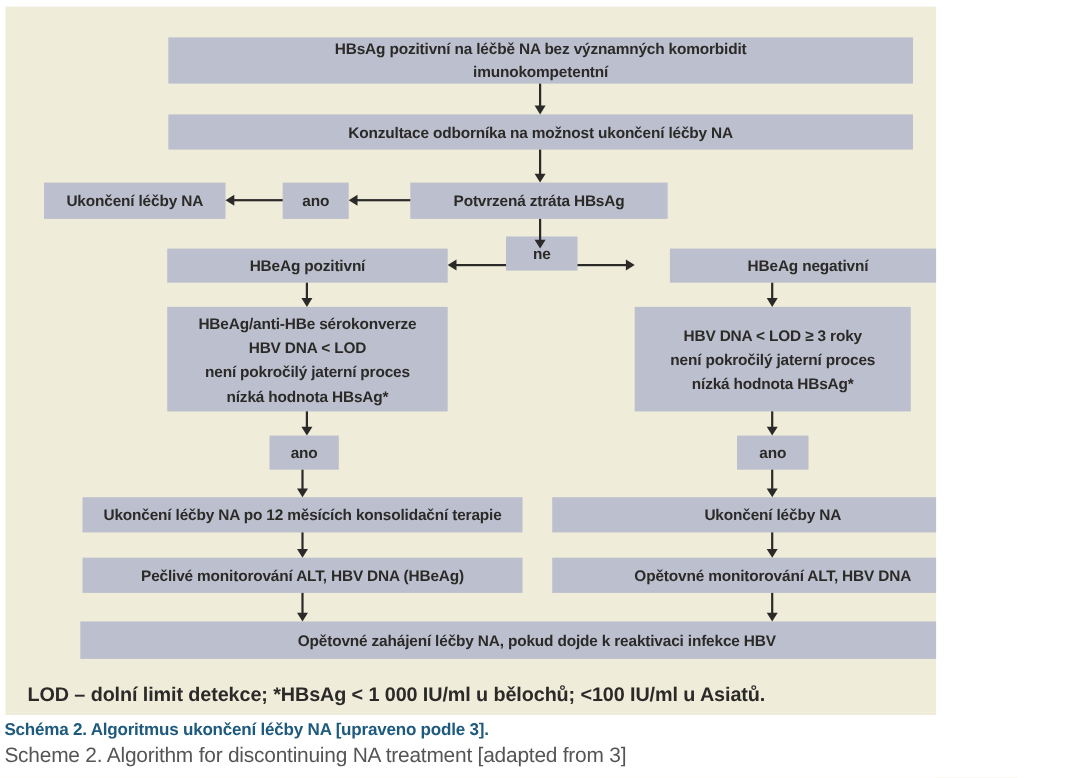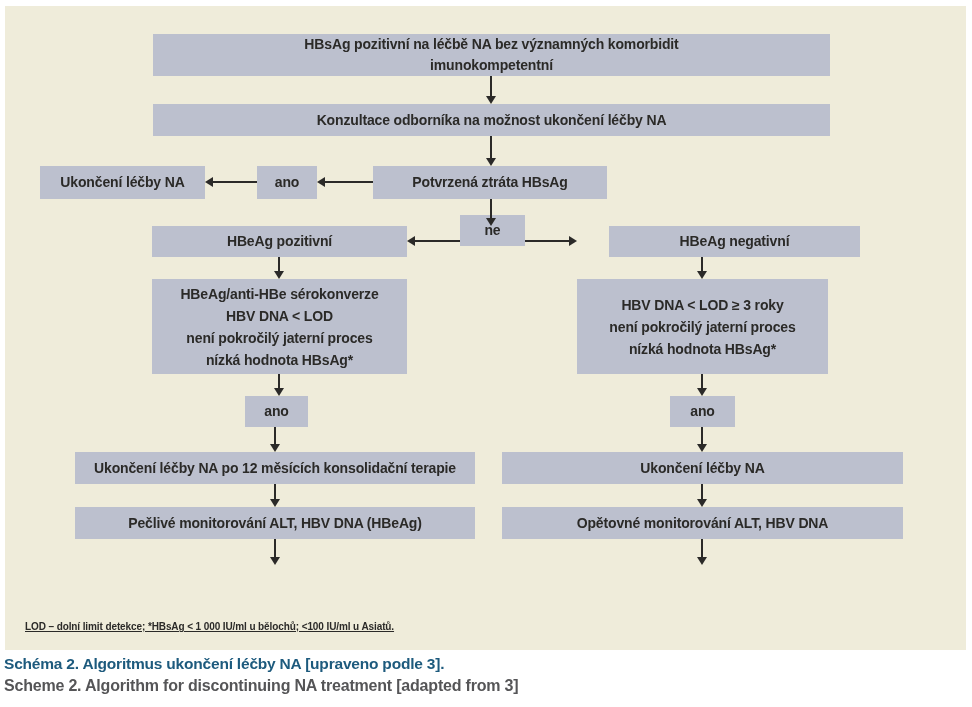--- a/index.html
+++ b/index.html
@@ -4,21 +4,21 @@
 <style>
   :root{
     --panel-bg:#efecda;
     --node-fill:#bcc0ce;
     --ink:#2b2a28;
     --caption-title:#1d5a7d;
     --caption-sub:#555557;
   }
   *{box-sizing:border-box;margin:0;padding:0;}
   body{background:#ffffff;font-family:"Liberation Sans",sans-serif;}
-  .canvas{position:relative;width:972px;height:707px;background:#ffffff;overflow:hidden;}
+  .canvas{position:relative;width:851px;height:707px;background:#ffffff;overflow:hidden;}
   .panel{position:absolute;left:5px;top:6px;width:961px;height:644px;background:var(--panel-bg,#efecda);}
   .node{
     position:absolute;
     background:var(--node-fill,#bcc0ce);
     color:var(--ink,#2b2a28);
     font-size:14px;font-weight:700;line-height:21px;letter-spacing:-0.15px;
     display:flex;align-items:center;justify-content:center;
     text-align:center;white-space:pre-line;padding:0 6px;
   }
   .node.multi{line-height:22px;}
@@ -28,24 +28,24 @@
   .av::after{content:"";position:absolute;left:50%;transform:translateX(-50%);bottom:0;
     border-left:5px solid transparent;border-right:5px solid transparent;border-top:8px solid var(--ink,#2b2a28);}
   
   .ah{position:absolute;height:10px;}
   .ah.left::before{content:"";position:absolute;top:50%;transform:translateY(-50%);left:7px;right:0;height:2px;background:var(--ink,#2b2a28);}
   .ah.left::after{content:"";position:absolute;left:0;top:50%;transform:translateY(-50%);
     border-top:5px solid transparent;border-bottom:5px solid transparent;border-right:8px solid var(--ink,#2b2a28);}
   .ah.right::before{content:"";position:absolute;top:50%;transform:translateY(-50%);left:0;right:7px;height:2px;background:var(--ink,#2b2a28);}
   .ah.right::after{content:"";position:absolute;right:0;top:50%;transform:translateY(-50%);
     border-top:5px solid transparent;border-bottom:5px solid transparent;border-left:8px solid var(--ink,#2b2a28);}
-  .footnote{position:absolute;left:20px;top:615px;font-size:10px;font-weight:700;color:var(--ink,#2b2a28);letter-spacing:-0.1px;text-decoration:underline;}
+  .footnote{position:absolute;left:20px;top:615px;font-size:18px;font-weight:700;color:var(--ink,#2b2a28);letter-spacing:-0.1px;}
   .caption{position:absolute;left:4px;top:655px;}
   .cap-cs{font-size:15.5px;font-weight:700;color:var(--caption-title,#1d5a7d);letter-spacing:-0.2px;}
-  .cap-en{font-size:16px;font-weight:700;color:var(--caption-sub,#555557);margin-top:4px;letter-spacing:-0.2px;}
+  .cap-en{font-size:19px;font-weight:400;color:var(--caption-sub,#555557);margin-top:4px;letter-spacing:-0.2px;}
 </style>
 </head>
 <body>
 
 <div class="canvas">
   <div class="panel">
 
     <div class="node" style="left:148px;top:28px;width:677px;height:42px;">HBsAg pozitivní na léčbě NA bez významných komorbidit
 imunokompetentní</div>
     <div class="node" style="left:148px;top:98px;width:677px;height:32px;">Konzultace odborníka na možnost ukončení léčby NA</div>
@@ -68,20 +68,21 @@
 
     <div class="node" style="left:240px;top:390px;width:63px;height:31px;">ano</div>
     <div class="node" style="left:665px;top:390px;width:65px;height:31px;">ano</div>
 
     <div class="node" style="left:70px;top:446px;width:400px;height:32px;">Ukončení léčby NA po 12 měsících konsolidační terapie</div>
     <div class="node" style="left:497px;top:446px;width:401px;height:32px;">Ukončení léčby NA</div>
 
     <div class="node" style="left:70px;top:501px;width:400px;height:32px;">Pečlivé monitorování ALT, HBV DNA (HBeAg)</div>
     <div class="node" style="left:497px;top:501px;width:401px;height:32px;">Opětovné monitorování ALT, HBV DNA</div>
 
+    <div class="node" style="left:68px;top:559px;width:830px;height:34px;">Opětovné zahájení léčby NA, pokud dojde k reaktivaci infekce HBV</div>
 
     <div class="av" style="left:481px;top:70px;height:28px;"></div>
     <div class="av" style="left:481px;top:130px;height:30px;"></div>
     <div class="av" style="left:481px;top:193px;height:27px;"></div>
     <div class="av" style="left:269px;top:251px;height:22px;"></div>
     <div class="av" style="left:692px;top:251px;height:22px;"></div>
     <div class="av" style="left:269px;top:368px;height:22px;"></div>
     <div class="av" style="left:692px;top:368px;height:22px;"></div>
     <div class="av" style="left:265px;top:421px;height:25px;"></div>
     <div class="av" style="left:692px;top:421px;height:25px;"></div>

